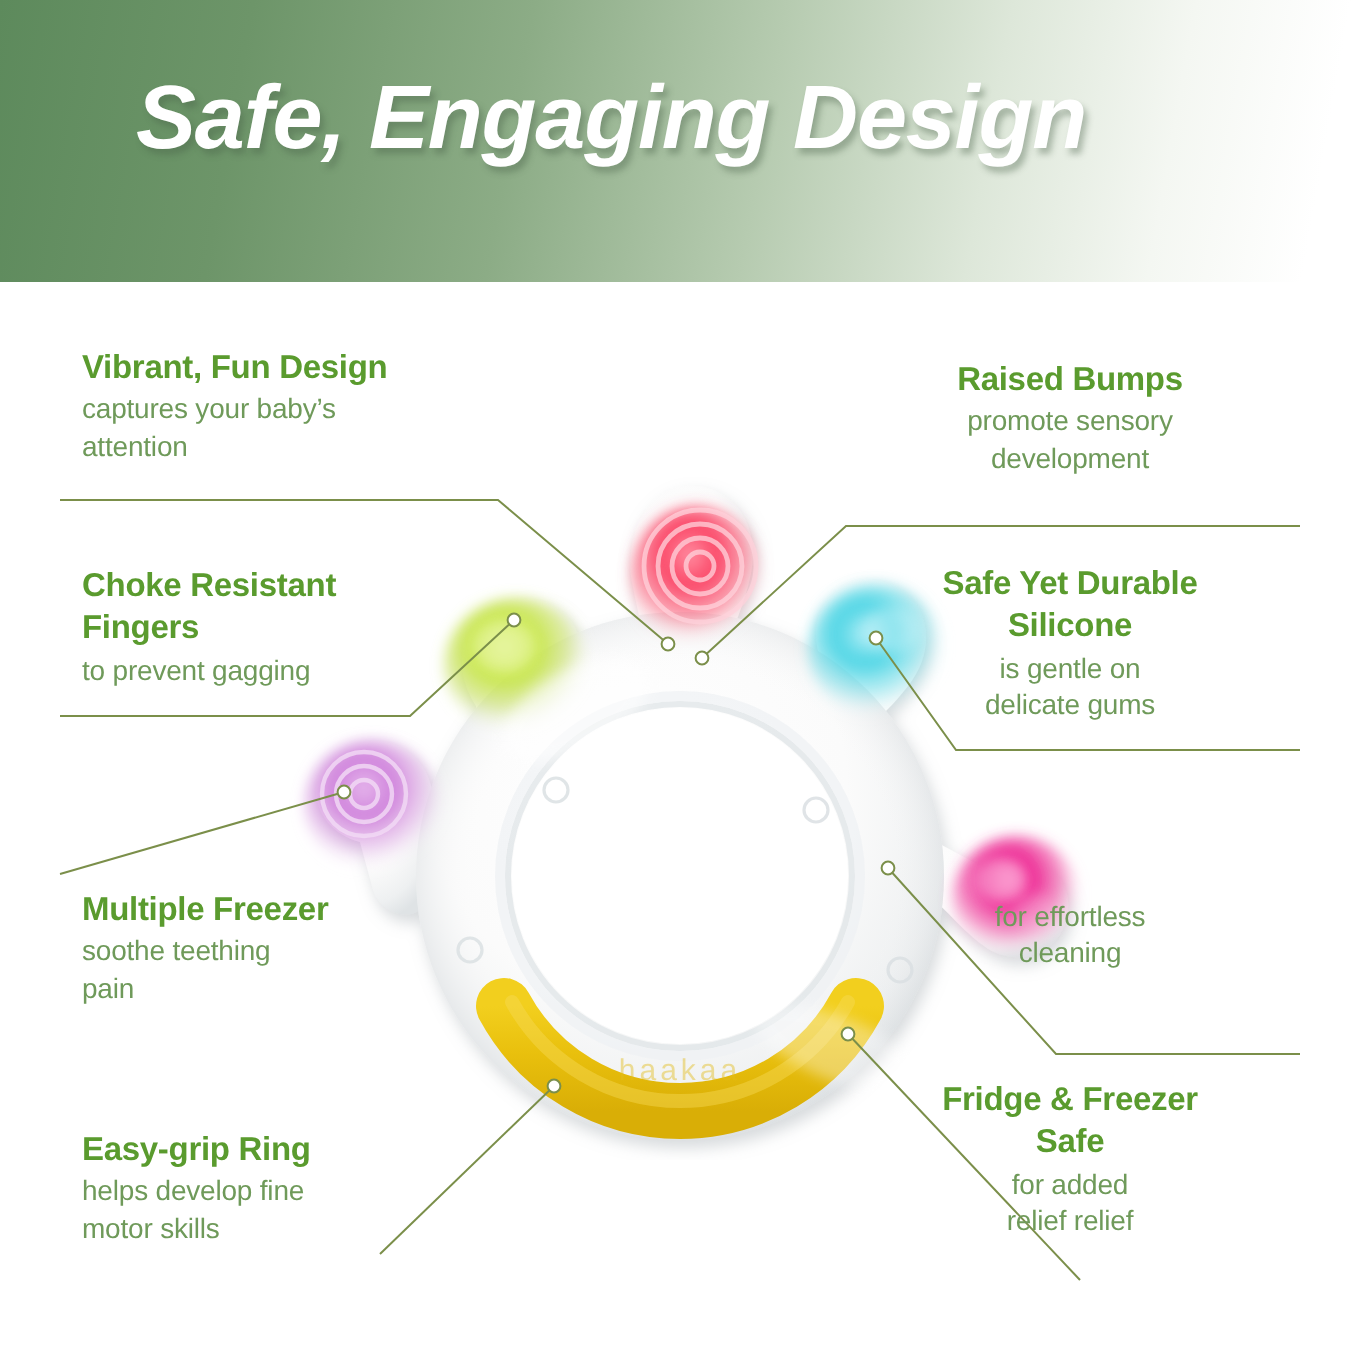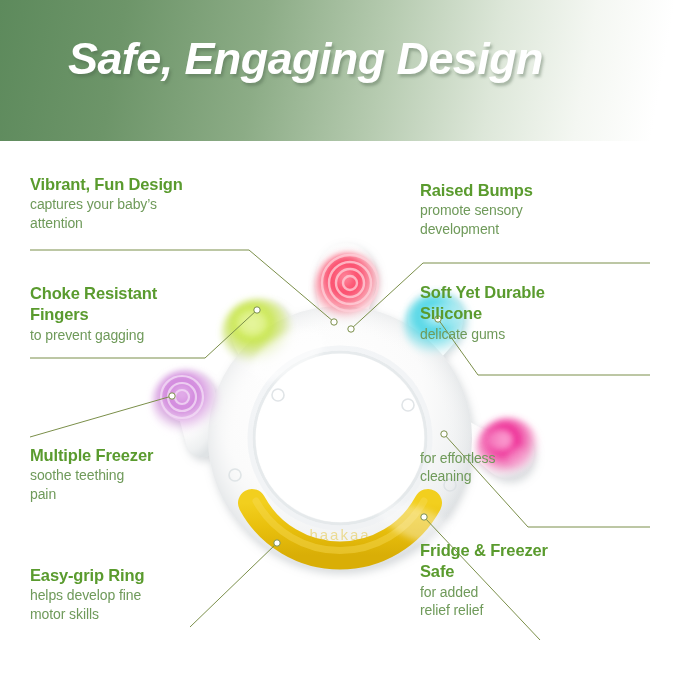--- a/index.html
+++ b/index.html
@@ -20,30 +20,30 @@
   #header-title{
     position:absolute;left:68px;top:33px;
     font-size:45px;font-weight:bold;color:#ffffff;
     letter-spacing:-0.6px;
     text-shadow:2px 3px 3px rgba(70,95,70,0.38);
     white-space:nowrap;
     font-style:italic;
   }
 
   
-  .callout{position:absolute;line-height:1.30;}
+  .callout{position:absolute;line-height:1.30;margin-left:11px;}
   .callout .ttl{
     font-weight:bold;color:#5a9b2e;font-size:16.5px;
     display:block;letter-spacing:-0.15px;
   }
   .callout .sub{
     color:#6f9a5a;font-size:14px;display:block;letter-spacing:-0.1px;
   }
   .left-col{text-align:left;}
-  .right-col{text-align:left;}
+  .right-col{text-align:center;}
 
   
   #lines{position:absolute;left:0;top:0;width:679px;height:679px;pointer-events:none;}
 
   
   #product{position:absolute;left:120px;top:235px;width:440px;height:345px;}
   #product svg{display:block;}
 </style>
 </head>
 <body>
@@ -249,22 +249,23 @@
     <span class="sub">motor skills</span>
   </div>
 
   <div class="callout right-col" style="right:29px;top:180px;width:230px;">
     <span class="ttl">Raised Bumps</span>
     <span class="sub">promote sensory</span>
     <span class="sub">development</span>
   </div>
 
   <div class="callout right-col" style="right:29px;top:282px;width:230px;">
-    <span class="ttl">Soft Yet Durable</span>
+    <span class="ttl">Safe Yet Durable</span>
     <span class="ttl">Silicone</span>
+    <span class="sub">is gentle on</span>
     <span class="sub">delicate gums</span>
   </div>
 
   <div class="callout right-col" style="right:29px;top:449px;width:230px;">
     <span class="sub">for effortless</span>
     <span class="sub">cleaning</span>
   </div>
 
   <div class="callout right-col" style="right:29px;top:540px;width:230px;">
     <span class="ttl">Fridge &amp; Freezer</span>

